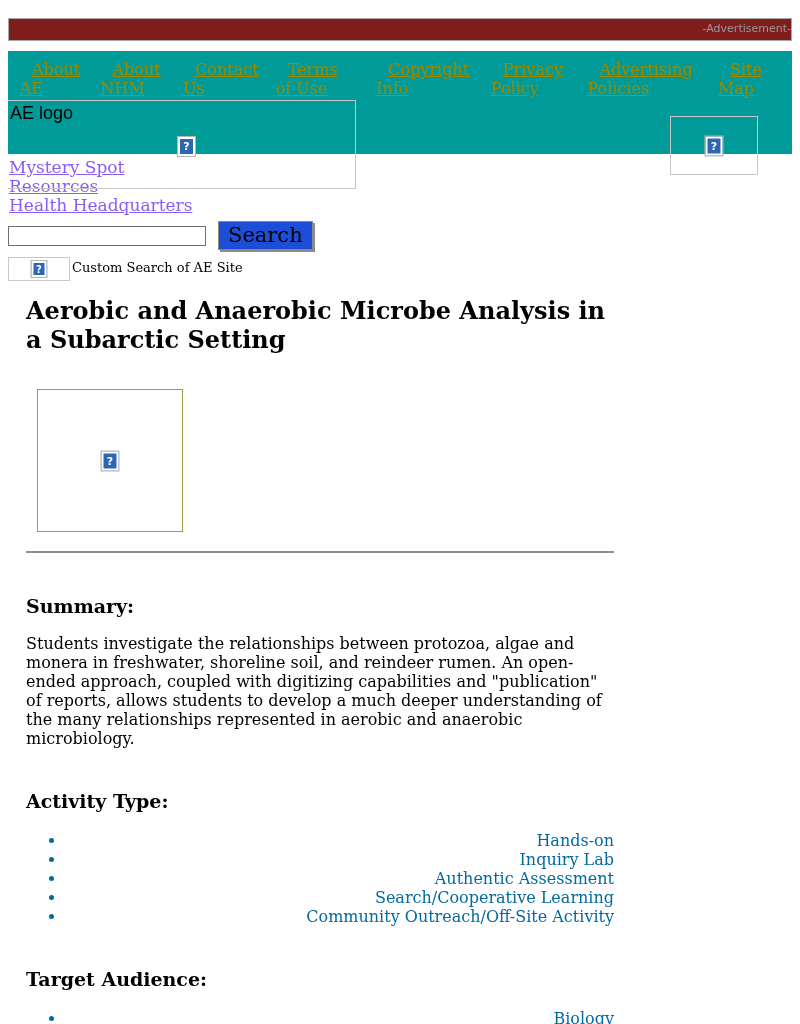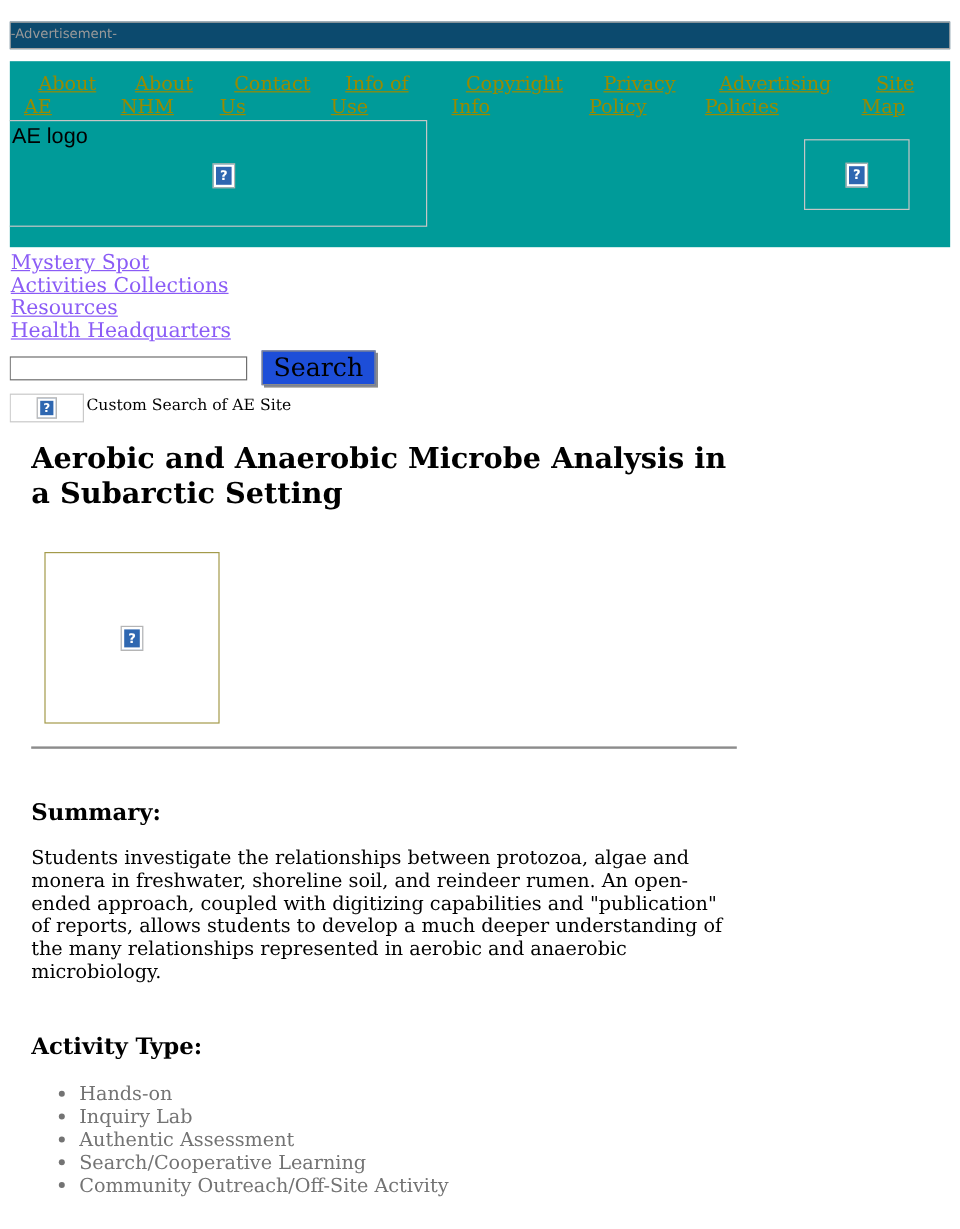--- a/index.html
+++ b/index.html
@@ -9,33 +9,33 @@
     width: 784px;
     font-family: "DejaVu Serif", "Liberation Serif", serif;
     color: #000000;
   }
 
   
   .ad-box {
     margin-top: 10px;
     height: 23px;
     border: 1px solid #a6a6a6;
-    background: #0c4a6e;
-    text-align: left;
+    background: #7f1d1d;
+    text-align: right;
     font-family: "DejaVu Sans", "Liberation Sans", sans-serif;
     font-size: 11px;
     color: #999999;
     padding-top: 3px;
   }
 
   
   .teal-header {
     position: relative;
     margin-top: 10px;
-    height: 155px;
+    height: 103px;
     background: #009b99;
   }
   .top-nav {
     display: flex;
     justify-content: space-between;
     padding: 9px 28px 0 12px;
   }
   .top-nav a {
     display: inline-block;
     font-size: 16px;
@@ -200,55 +200,55 @@
     color: #000000;
   }
   ul.item-list {
     margin: 19px 0 0 0;
     padding-left: 40px;
     list-style: disc;
   }
   ul.item-list li {
     font-size: 16px;
     line-height: 19px;
-    color: #737373;
+    color: #0369a1;
+    text-align: right;
   }
 </style>
 </head>
 <body>
 
 <div class="ad-box">
   <span>-Advertisement-</span>
 </div>
 
 <div class="teal-header">
   <div class="top-nav">
     <a href="#" class="nav-w-62">About AE</a>
     <a href="#" class="nav-w-64">About NHM</a>
     <a href="#" class="nav-w-74">Contact Us</a>
-    <a href="#" class="nav-w-82">Info of Use</a>
+    <a href="#" class="nav-w-82">Terms of Use</a>
     <a href="#" class="nav-w-96">Copyright Info</a>
     <a href="#" class="nav-w-78">Privacy Policy</a>
     <a href="#" class="nav-w-112">Advertising Policies</a>
     <a href="#" class="nav-w-46">Site Map</a>
   </div>
 
   <div class="logo-box">
     <span class="logo-alt">AE logo</span>
     <span class="qicon">?</span>
   </div>
 
   <div class="right-broken-box">
     <span class="qicon center">?</span>
   </div>
 </div>
 
 <div class="quick-links">
   <a href="#">Mystery Spot</a>
-  <a href="#">Activities Collections</a>
   <a href="#">Resources</a>
   <a href="#">Health Headquarters</a>
 </div>
 
 <div class="search-row">
   <input type="text" value="" style="">
   <button class="search-btn">Search</button>
 </div>
 <div class="custom-search-row">
   <div class="custom-search-box">

